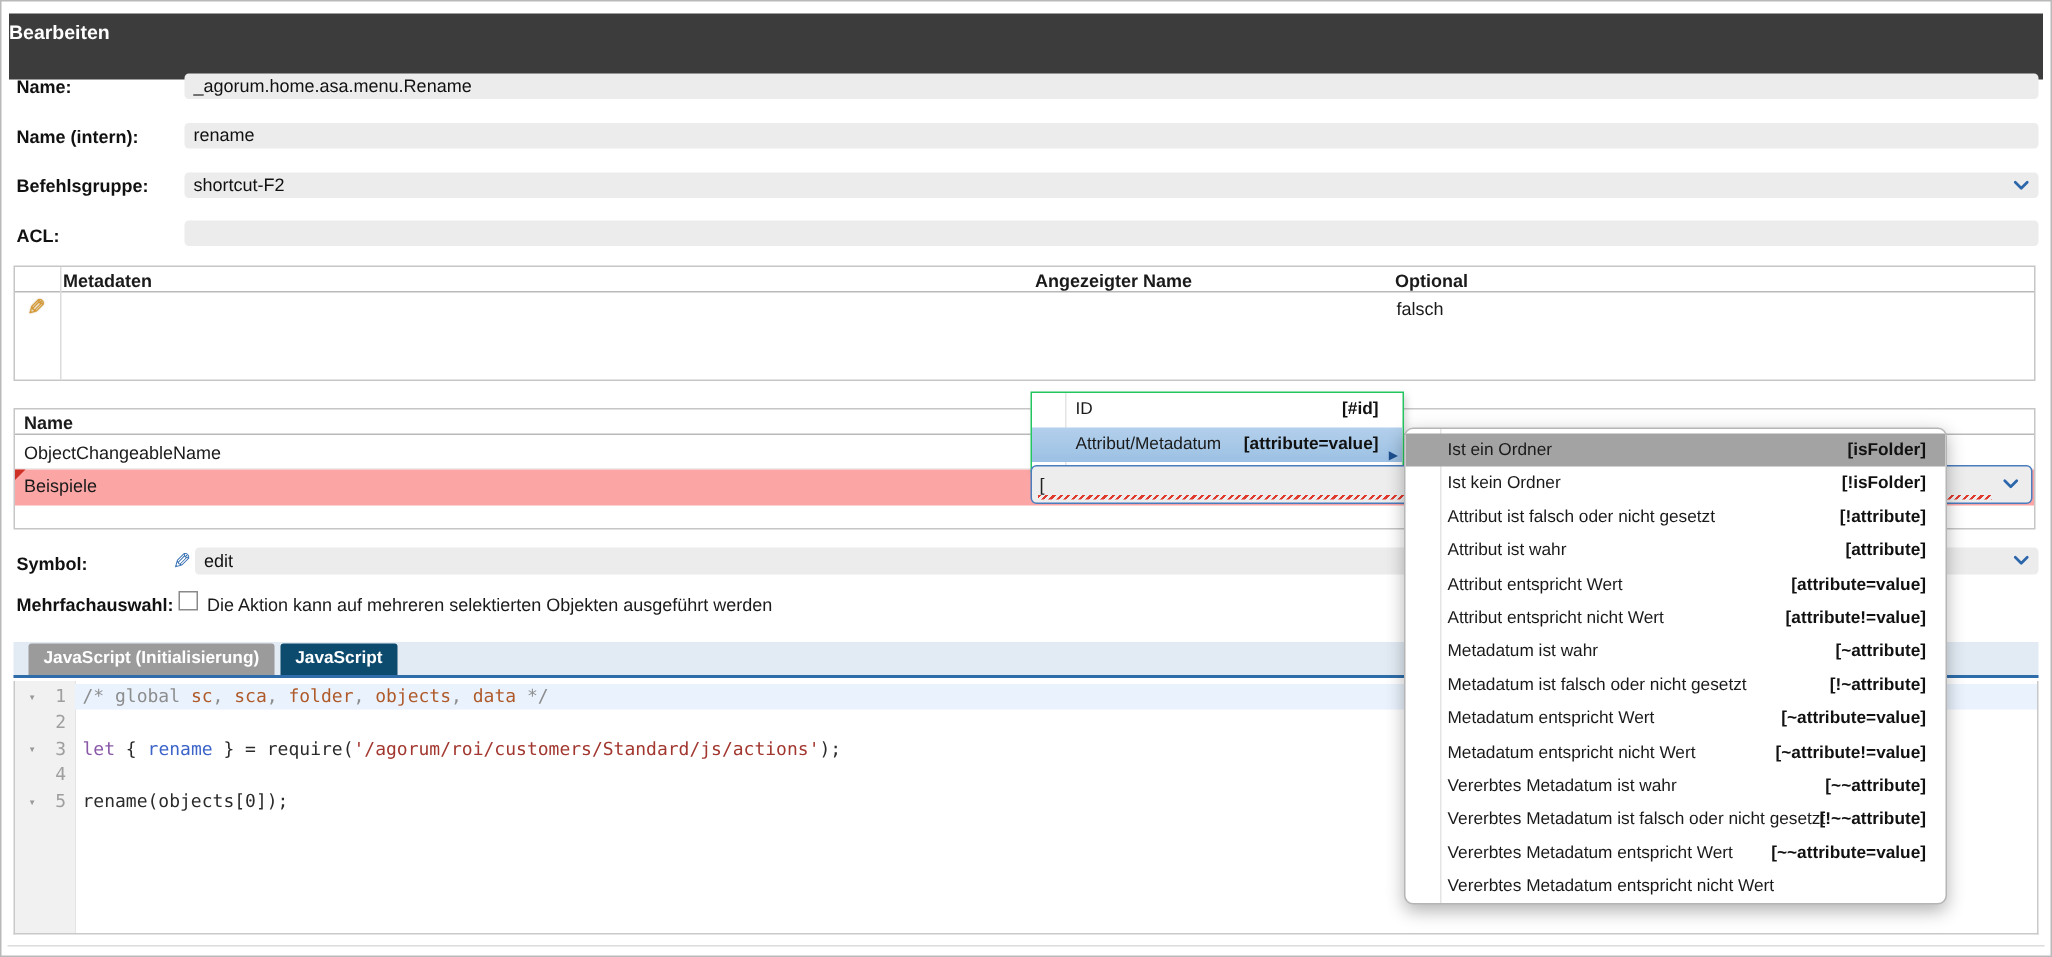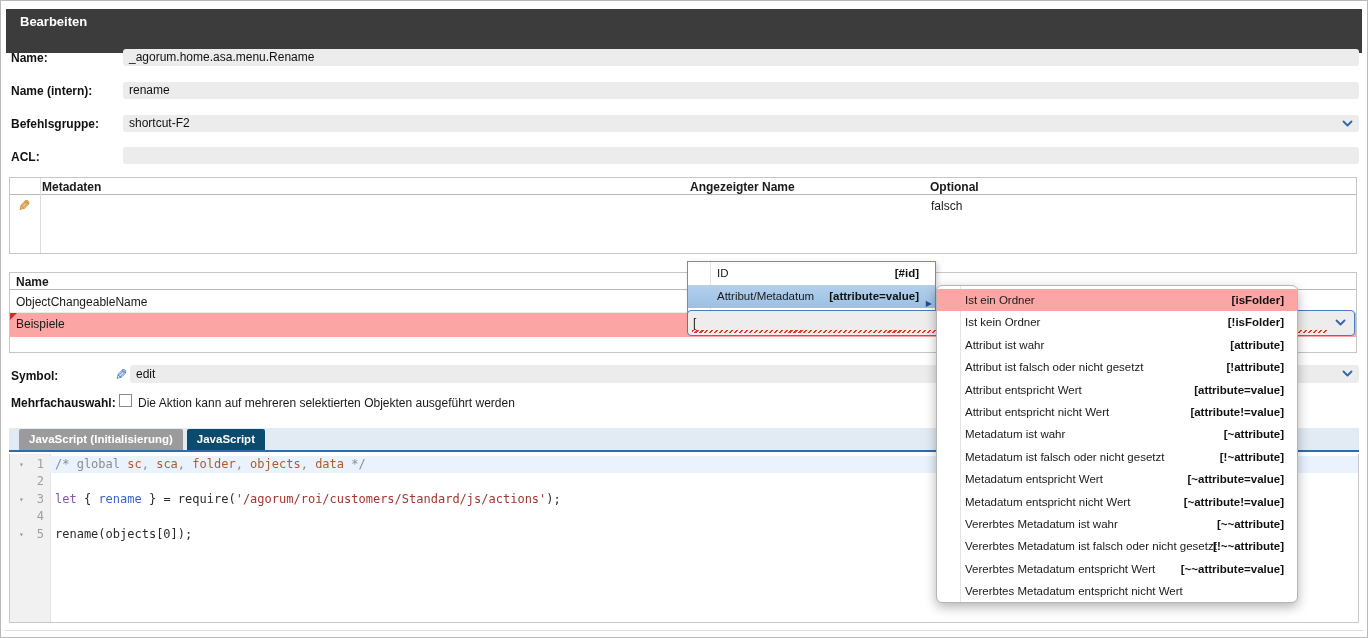--- a/index.html
+++ b/index.html
@@ -6,21 +6,21 @@
   html,body { background:#fff; }
   .page {
     position:relative; width:1368px; height:638px;
     background:#fff; border:1px solid #b9b9b9; overflow:hidden;
     font-family:"Liberation Sans", sans-serif; font-size:12px; color:#1a1a1a;
   }
   
   .titlebar {
     position:absolute; left:5px; right:5px; top:8px; height:44px;
     background:#3c3c3c; color:#fff; font-weight:bold; font-size:13px;
-    line-height:26px; padding-left:14px;
+    line-height:26px; 
   }
   
   .flabel { position:absolute; left:10px; font-weight:bold; color:#111; }
   .field {
     position:absolute; left:122px; right:8px; height:17px;
     background:#ececec; border-radius:3px; line-height:17px;
     padding:0 6px; color:#111; overflow:hidden;
   }
   .chev { position:absolute; right:6px; top:50%; margin-top:-4px; width:11px; height:8px; }
   .chev svg { display:block; }
@@ -66,21 +66,21 @@
   .sub-arrow { position:absolute; right:3px; top:7px; font-size:8px; color:#1c4f8f; }
   
   .submenu {
     position:absolute; left:935px; top:284px; width:362px; height:318px;
     background:#fff; border:1px solid #b5b5b5; border-radius:6px;
     box-shadow:0 4px 12px rgba(0,0,0,.3); z-index:5; overflow:hidden;
     font-size:11.5px; padding-top:3px;
   }
   .submenu::before { content:""; position:absolute; left:23px; top:0; bottom:0; width:1px; background:#e4e4e4; }
   .smrow { position:relative; height:22.4px; line-height:22.4px; }
-  .smrow.hl { background:#fca5a5; }
+  .smrow.hl { background:#a3a3a3; }
   .smrow .mi-label { left:28px; }
   .smrow .mi-shortcut { right:13px;padding-left:20px; }
   
   .symbol-pencil { position:absolute; left:114px; top:366px; color:#2f6bb0; }
   .symbol-field { left:129px; top:364px; height:18px; line-height:18px; }
   .checkbox {
     position:absolute; left:118px; top:393px; width:13px; height:13px;
     background:#fff; border:1px solid #8a8a8a;
   }
   .ms-text { position:absolute; left:137px; top:395px; }
@@ -189,26 +189,26 @@
   <div class="submenu" id="submenu">
       <div class="smrow hl">
         <span class="mi-label">Ist ein Ordner</span>
         <span class="mi-shortcut">[isFolder]</span>
       </div>
       <div class="smrow">
         <span class="mi-label">Ist kein Ordner</span>
         <span class="mi-shortcut">[!isFolder]</span>
       </div>
       <div class="smrow">
+        <span class="mi-label">Attribut ist falsch oder nicht gesetzt</span>
+        <span class="mi-shortcut">[!attribute]</span>
+      </div>
+      <div class="smrow">
         <span class="mi-label">Attribut ist wahr</span>
         <span class="mi-shortcut">[attribute]</span>
-      </div>
-      <div class="smrow">
-        <span class="mi-label">Attribut ist falsch oder nicht gesetzt</span>
-        <span class="mi-shortcut">[!attribute]</span>
       </div>
       <div class="smrow">
         <span class="mi-label">Attribut entspricht Wert</span>
         <span class="mi-shortcut">[attribute=value]</span>
       </div>
       <div class="smrow">
         <span class="mi-label">Attribut entspricht nicht Wert</span>
         <span class="mi-shortcut">[attribute!=value]</span>
       </div>
       <div class="smrow">

